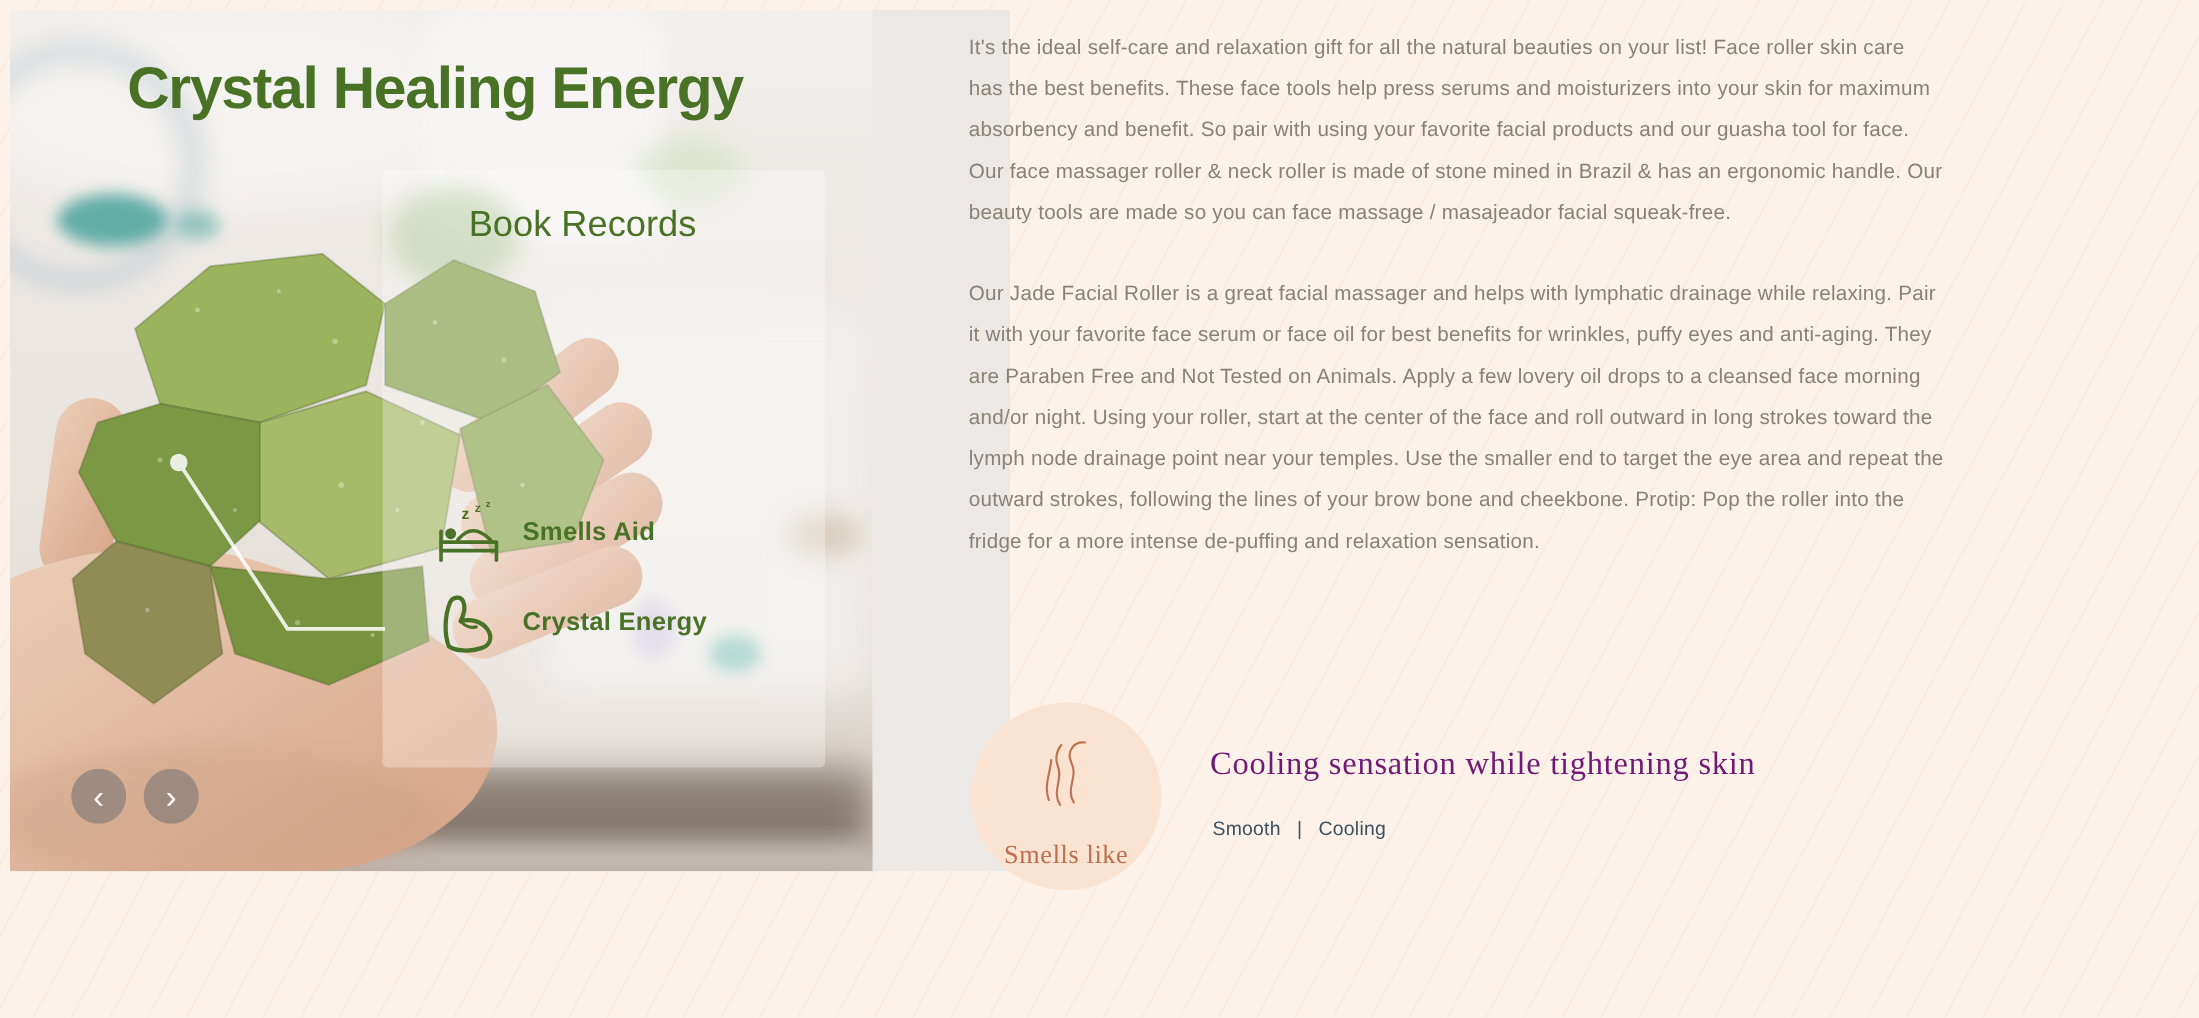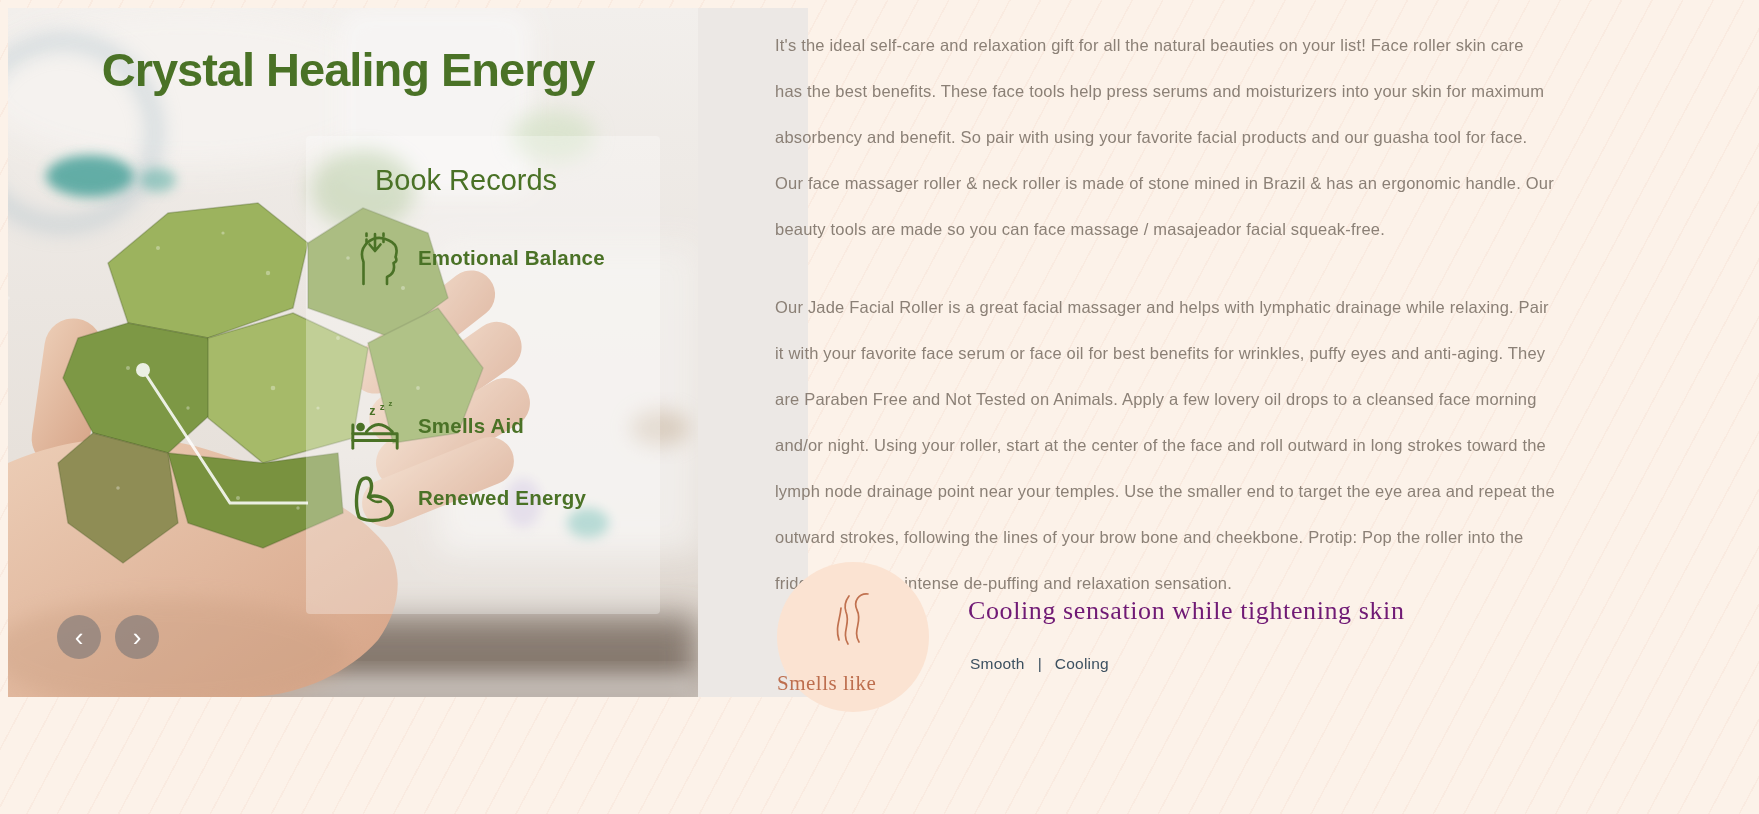--- a/index.html
+++ b/index.html
@@ -57,33 +57,34 @@
     background:rgba(112,112,114,.55); color:#fff;
     font-size:26px; line-height:40px; text-align:center;
     cursor:pointer; font-family:"Liberation Sans", sans-serif;
   }
   .carousel-btn.prev{ left:49px; top:607px; }
   .carousel-btn.next{ left:107px; top:607px; }
 
   
   .description{
     position:absolute; left:775px; top:22px; width:780px;
-    font-size:16.5px; line-height:46px; letter-spacing:.2px;
+    font-size:16.5px; line-height:33px; letter-spacing:.2px;
     color:#8b8076;
   }
   .description p{ margin:0 0 32px 0; }
 
   
   .smell-badge{
     position:absolute; left:777px; top:562px; width:152px; height:150px;
     border-radius:50%; background:#fbe3d2;
   }
   .smell-badge svg{ position:absolute; left:50%; top:20px; transform:translateX(-50%); }
   .smell-badge .badge-label{
     position:absolute; left:0; right:0; bottom:16px;
+    text-align:center;
     font-family:"Liberation Serif", serif;
     font-size:21px; color:#bd6e4e; letter-spacing:.5px;
   }
   .scent-heading{
     position:absolute; left:968px; top:596px;
     font-family:"Liberation Serif", serif;
     font-weight:400; font-size:26px; letter-spacing:.6px;
     color:#701a75;
   }
   .scent-tags{
@@ -176,31 +177,20 @@
       <polyline points="135,362 222,495 300,495"></polyline>
       <circle cx="135" cy="362" r="7" fill="#ffffff" stroke="none"></circle>
     </g>
   </svg>
 
   <div class="glass-panel"></div>
 
   <div class="img-title">Crystal Healing Energy</div>
   <div class="panel-heading">Book Records</div>
 
-  <div class="benefit b0">
-    <span class="b-icon">
-      <svg width="48" height="56" viewBox="0 0 48 56" fill="none" stroke="#4a7226" stroke-width="2.6" stroke-linecap="round" stroke-linejoin="round">
-        <path d="M36 54 L36 47 Q45 43 42.5 33 Q47 31.5 44.5 27 Q48.5 15 38 10.5 Q26 4.5 16.5 12.5 Q8 20.5 12.5 32 L12.5 54"></path>
-        <path d="M24 4 L24 20 M18.5 14.5 L24 21 L29.5 14.5"></path>
-        <path d="M15.5 3.5 L15.5 13" stroke-dasharray="2.5 3.5"></path>
-        <path d="M32.5 3.5 L32.5 13" stroke-dasharray="2.5 3.5"></path>
-      </svg>
-    </span>
-    <span class="b-label">Emotional Balance</span>
-  </div>
 
 
   <div class="benefit b2">
     <span class="b-icon">
       <svg width="56" height="54" viewBox="0 0 56 54" fill="none" stroke="#4a7226" stroke-width="3" stroke-linecap="round" stroke-linejoin="round">
         <path d="M5 50 L5 26"></path>
         <path d="M5 35 L51 35 M5 42 L51 42 M51 50 L51 35"></path>
         <circle cx="13" cy="28" r="4.5" fill="#4a7226" stroke="none"></circle>
         <path d="M19 33 Q31 18 46 33"></path>
         <text x="22" y="16" font-family="Liberation Sans, sans-serif" font-weight="bold" font-size="13" fill="#4a7226" stroke="none">z</text>
@@ -211,21 +201,21 @@
     <span class="b-label">Smells Aid</span>
   </div>
 
   <div class="benefit b3">
     <span class="b-icon">
       <svg width="50" height="54" viewBox="0 0 50 54" fill="none" stroke="#4a7226" stroke-width="3.4" stroke-linecap="round" stroke-linejoin="round">
         <path d="M9 46 C5.5 37 5.5 22 10 11 C12 6.5 18.5 5.5 20.5 10 C23 15.5 21 21 18.5 26 C26 23.5 35.5 26 40 32.5 C44.5 39 42 45.5 35 47.5 C26 50.5 14 50 9 46 Z"></path>
         <path d="M18.5 26 C22 30 27 31.5 31 30.5" stroke-width="2.6"></path>
       </svg>
     </span>
-    <span class="b-label">Renewed Energy</span>
+    <span class="b-label">Crystal Energy</span>
   </div>
 
   <button class="carousel-btn prev">
     <span>‹</span>
   </button>
   <button class="carousel-btn next">
     <span>›</span>
   </button>
 </div>
 

